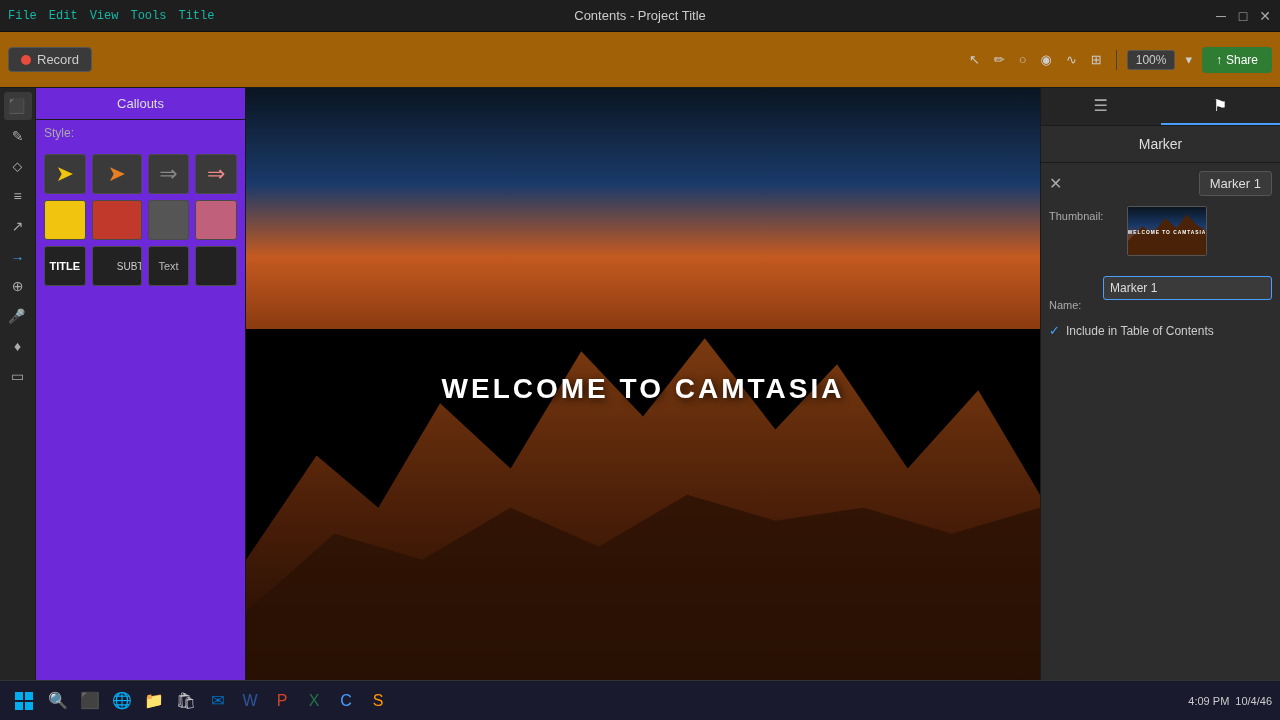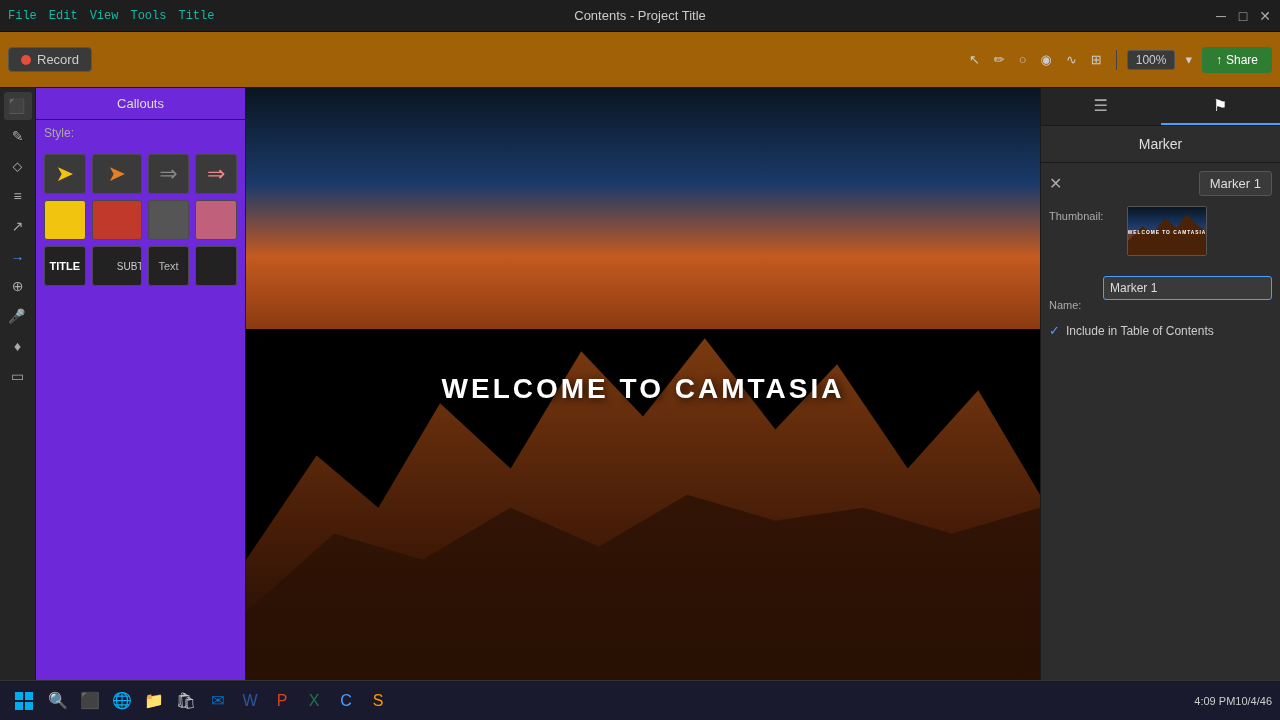--- a/index.html
+++ b/index.html
@@ -76,21 +76,21 @@
     .toc-label { color: #ccc; font-size: 12px; }
 
     
     .mountain-svg { position: absolute; bottom: 0; left: 0; width: 100%; height: 65%; }
     .sky-grad { position: absolute; top: 0; left: 0; width: 100%; height: 40%; background: linear-gradient(180deg, #0a1520 0%, #1a3a6a 40%, #c45a20 70%, #8b3a10 100%); }
 
     
     .taskbar { position: fixed; bottom: 0; left: 0; right: 0; height: 40px; background: #1a1a2e; display: flex; align-items: center; padding: 0 8px; gap: 4px; border-top: 1px solid #333; }
     .taskbar-start { width: 32px; height: 32px; display: flex; align-items: center; justify-content: center; cursor: pointer; }
     .taskbar-icon { width: 28px; height: 28px; display: flex; align-items: center; justify-content: center; cursor: pointer; border-radius: 3px; font-size: 16px; }
-    .taskbar-right { margin-left: auto; display: flex; align-items: center; gap: 0; color: #ccc; font-size: 11px; }
+    .taskbar-right { margin-left: auto; display: flex; align-items: center; gap: 6px; color: #ccc; font-size: 11px; }
   </style>
 </head>
 <body>
 
 <div class="title-bar">
   <div class="title-bar-left">
     <div class="title-bar-menu">
       <span>File</span>
       <span>Edit</span>
       <span>View</span>

